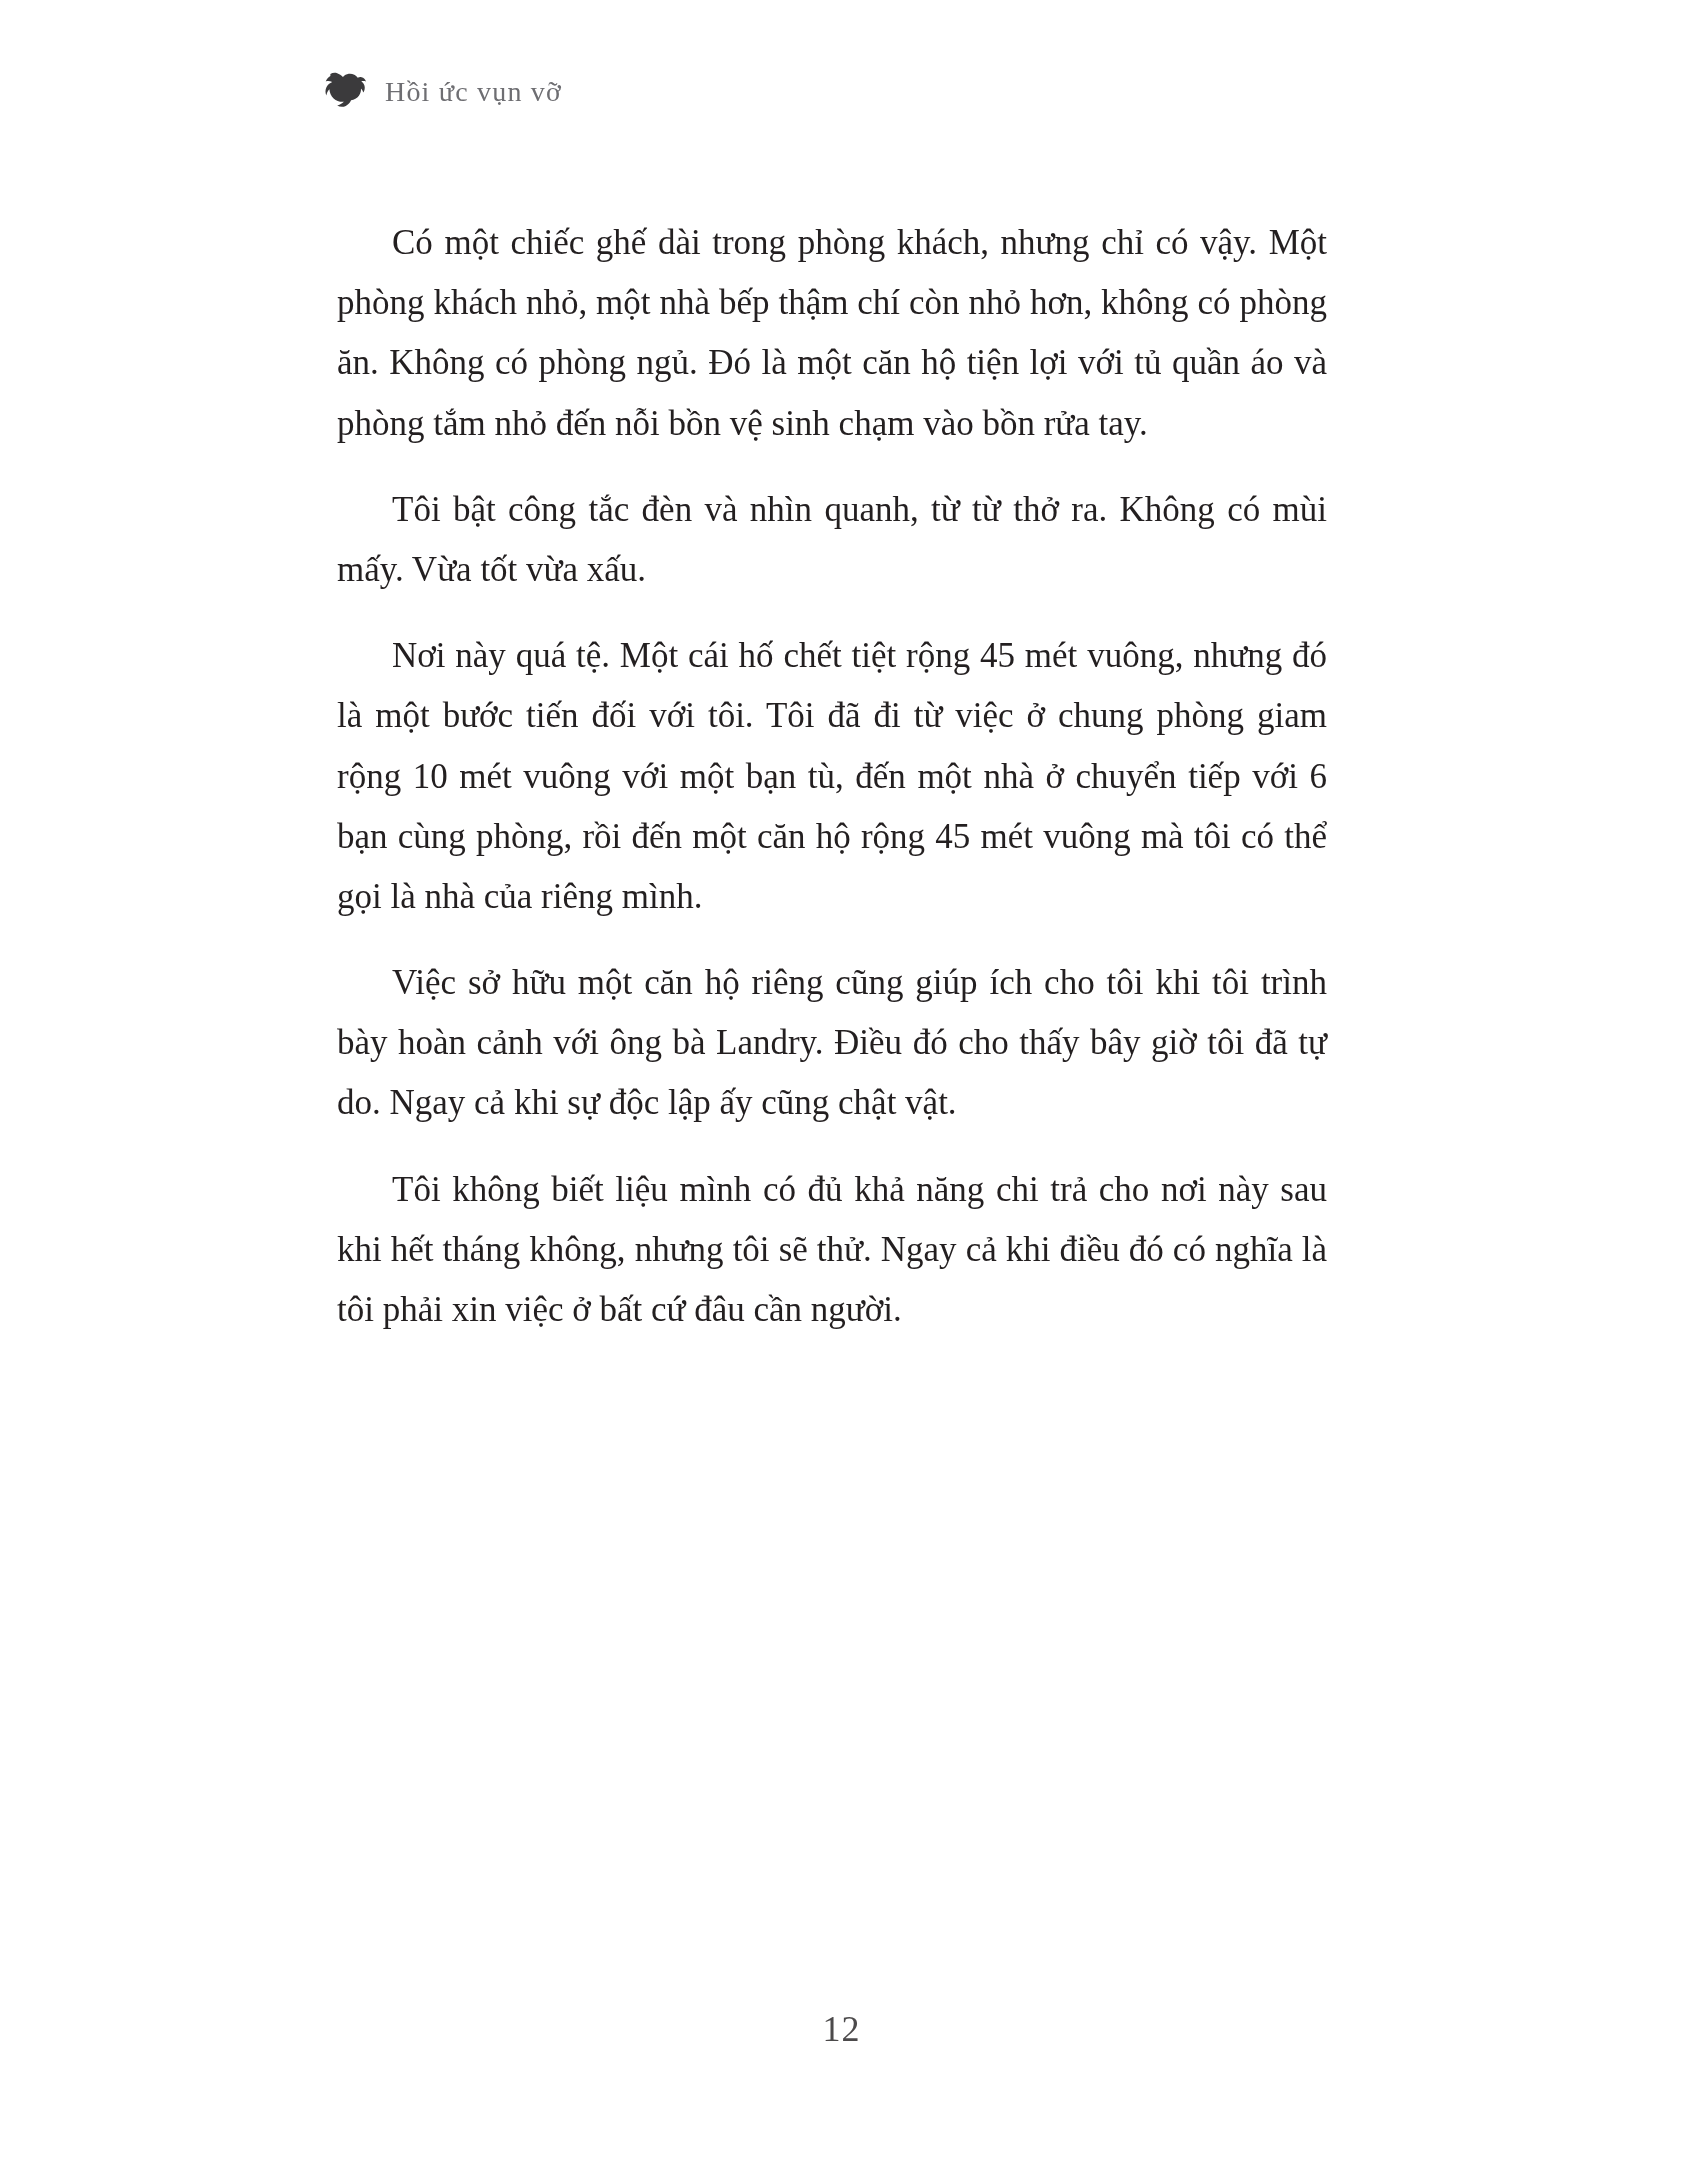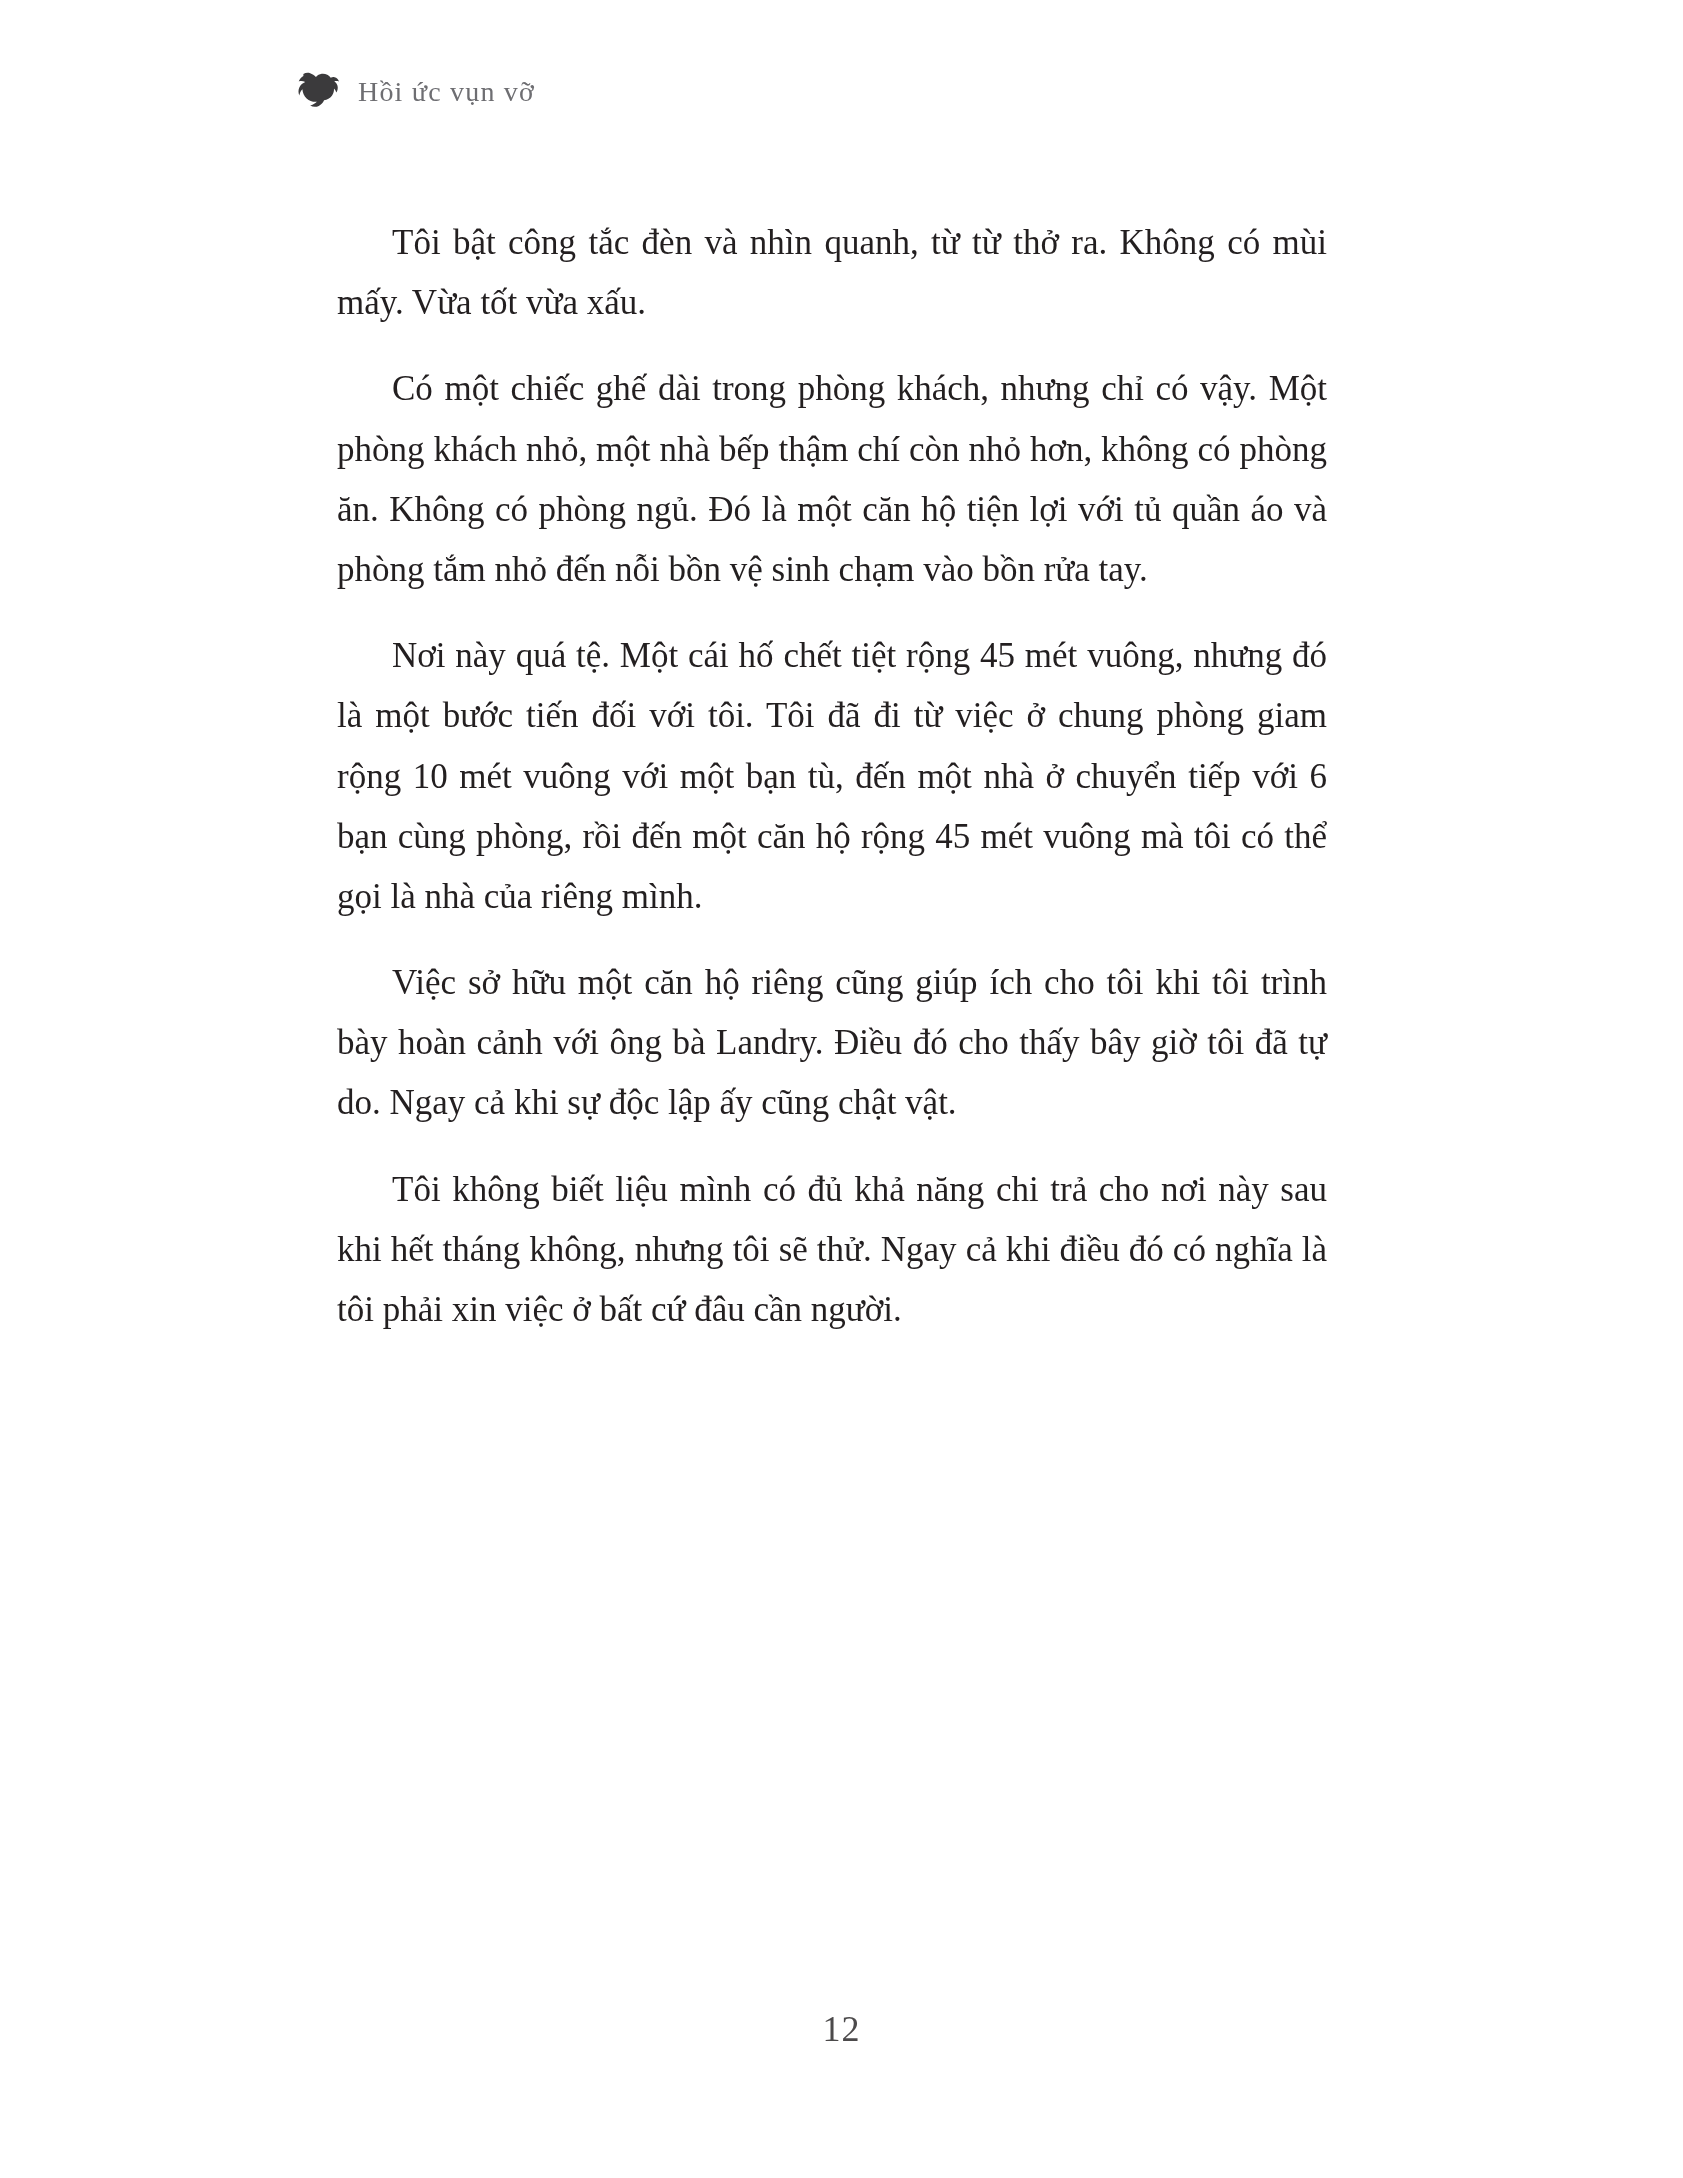--- a/index.html
+++ b/index.html
@@ -12,21 +12,21 @@
     width: 1683px;
     height: 2178px;
     background: #ffffff;
     box-sizing: border-box;
     overflow: hidden;
   }
 
   
   .running-head {
     position: absolute;
-    left: 297px;
+    left: 324px;
     top: 61px;
     display: flex;
     align-items: flex-end;
     gap: 10px;
   }
   .bird-icon {
     width: 51px;
     height: 51px;
     flex: 0 0 auto;
     display: block;
@@ -86,22 +86,22 @@
     <span>
       <svg class="bird-icon" viewBox="0 0 52 52" xmlns="http://www.w3.org/2000/svg" aria-hidden="true">
         <path fill="#3b3a3c" d="M6.5 9.2c2.1-1.4 4.6-1.6 6.9-0.9 2.3 0.7 4.2 2.2 5.9 3.9 1.6-1.6 3.6-2.9 5.9-3.2 3.5-0.5 7.1 1.1 9.2 3.9 1.2-0.6 2.6-0.8 3.9-0.5 2.2 0.5 3.9 2.3 4.5 4.4-1.6-0.5-3.2-0.6-4.8-0.2 1.6 1.1 2.8 2.7 3.3 4.6 0.6 2.3 0.2 4.9-1.2 6.8-0.5-1.5-1.3-2.9-2.4-4 0.2 2.6-0.5 5.3-2.1 7.4-1.9 2.6-4.9 4.2-8 4.6-1 2.5-2.9 4.6-5.4 5.7-2.8 1.3-6.1 1.1-8.8-0.4 2.6-0.6 5-1.9 6.9-3.8-3.8 0.4-7.7-0.8-10.5-3.4-2.6-2.4-4.1-5.8-4.3-9.3-1.6 1.7-2.7 3.9-3.1 6.2-1.2-2.6-1.2-5.7 0.1-8.3 1.2-2.5 3.4-4.4 5.9-5.4-2.1-0.9-4.4-1.1-6.6-0.6 0.9-2.3 2.6-4.3 4.7-5.5z"></path>
         <path fill="#3b3a3c" d="M30.5 14.6c0.9 0 1.6 0.7 1.6 1.6s-0.7 1.6-1.6 1.6-1.6-0.7-1.6-1.6 0.7-1.6 1.6-1.6z" opacity="0.0"></path>
       </svg>
     </span>
     <span class="running-head-title">Hồi ức vụn vỡ</span>
   </div>
 
   <div class="text-column">
+    <p class="para">Có một chiếc ghế dài trong phòng khách, nhưng chỉ có vậy. Một phòng khách nhỏ, một nhà bếp thậm chí còn nhỏ hơn, không có phòng ăn. Không có phòng ngủ. Đó là một căn hộ tiện lợi với tủ quần áo và phòng tắm nhỏ đến nỗi bồn vệ sinh chạm vào bồn rửa tay.</p>
     <p class="para">Tôi bật công tắc đèn và nhìn quanh, từ từ thở ra. Không có mùi mấy. Vừa tốt vừa xấu.</p>
-    <p class="para">Có một chiếc ghế dài trong phòng khách, nhưng chỉ có vậy. Một phòng khách nhỏ, một nhà bếp thậm chí còn nhỏ hơn, không có phòng ăn. Không có phòng ngủ. Đó là một căn hộ tiện lợi với tủ quần áo và phòng tắm nhỏ đến nỗi bồn vệ sinh chạm vào bồn rửa tay.</p>
     <p class="para">Nơi này quá tệ. Một cái hố chết tiệt rộng 45 mét vuông, nhưng đó là một bước tiến đối với tôi. Tôi đã đi từ việc ở chung phòng giam rộng 10 mét vuông với một bạn tù, đến một nhà ở chuyển tiếp với 6 bạn cùng phòng, rồi đến một căn hộ rộng 45 mét vuông mà tôi có thể gọi là nhà của riêng mình.</p>
     <p class="para">Việc sở hữu một căn hộ riêng cũng giúp ích cho tôi khi tôi trình bày hoàn cảnh với ông bà Landry. Điều đó cho thấy bây giờ tôi đã tự do. Ngay cả khi sự độc lập ấy cũng chật vật.</p>
     <p class="para">Tôi không biết liệu mình có đủ khả năng chi trả cho nơi này sau khi hết tháng không, nhưng tôi sẽ thử. Ngay cả khi điều đó có nghĩa là tôi phải xin việc ở bất cứ đâu cần người.</p>
   </div>
 
   <div class="folio">12</div>
 
 </div>
 
 

